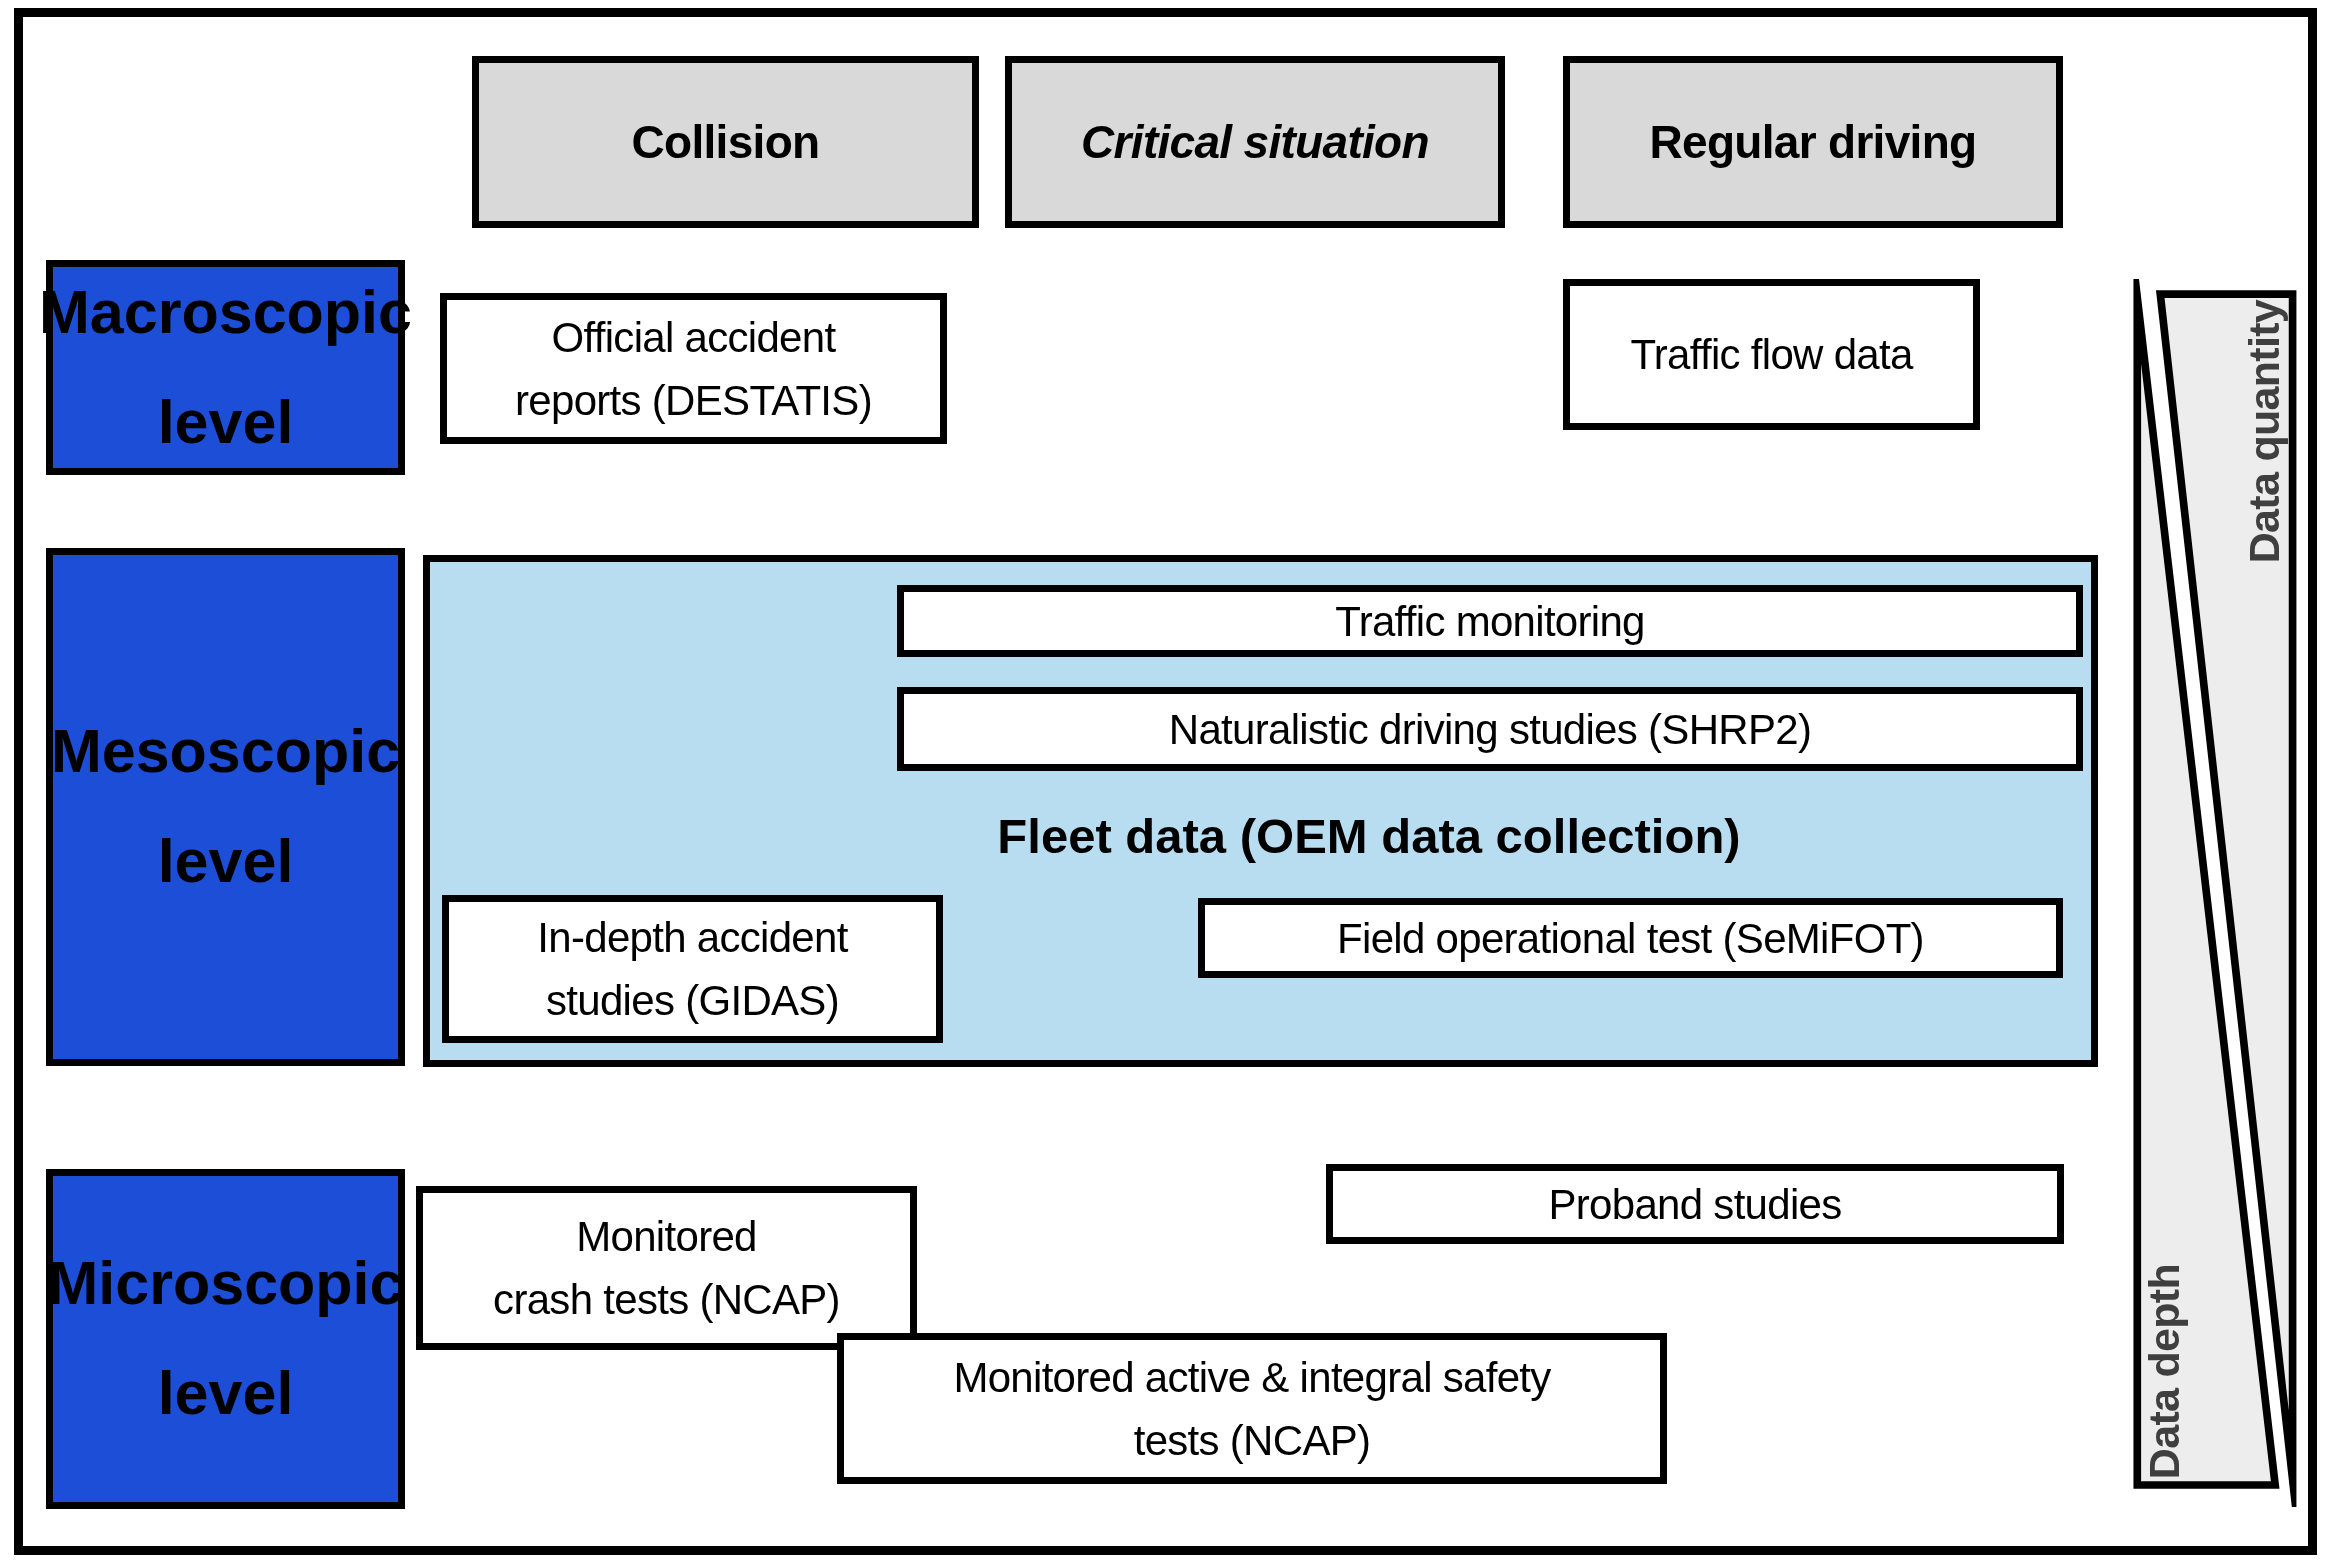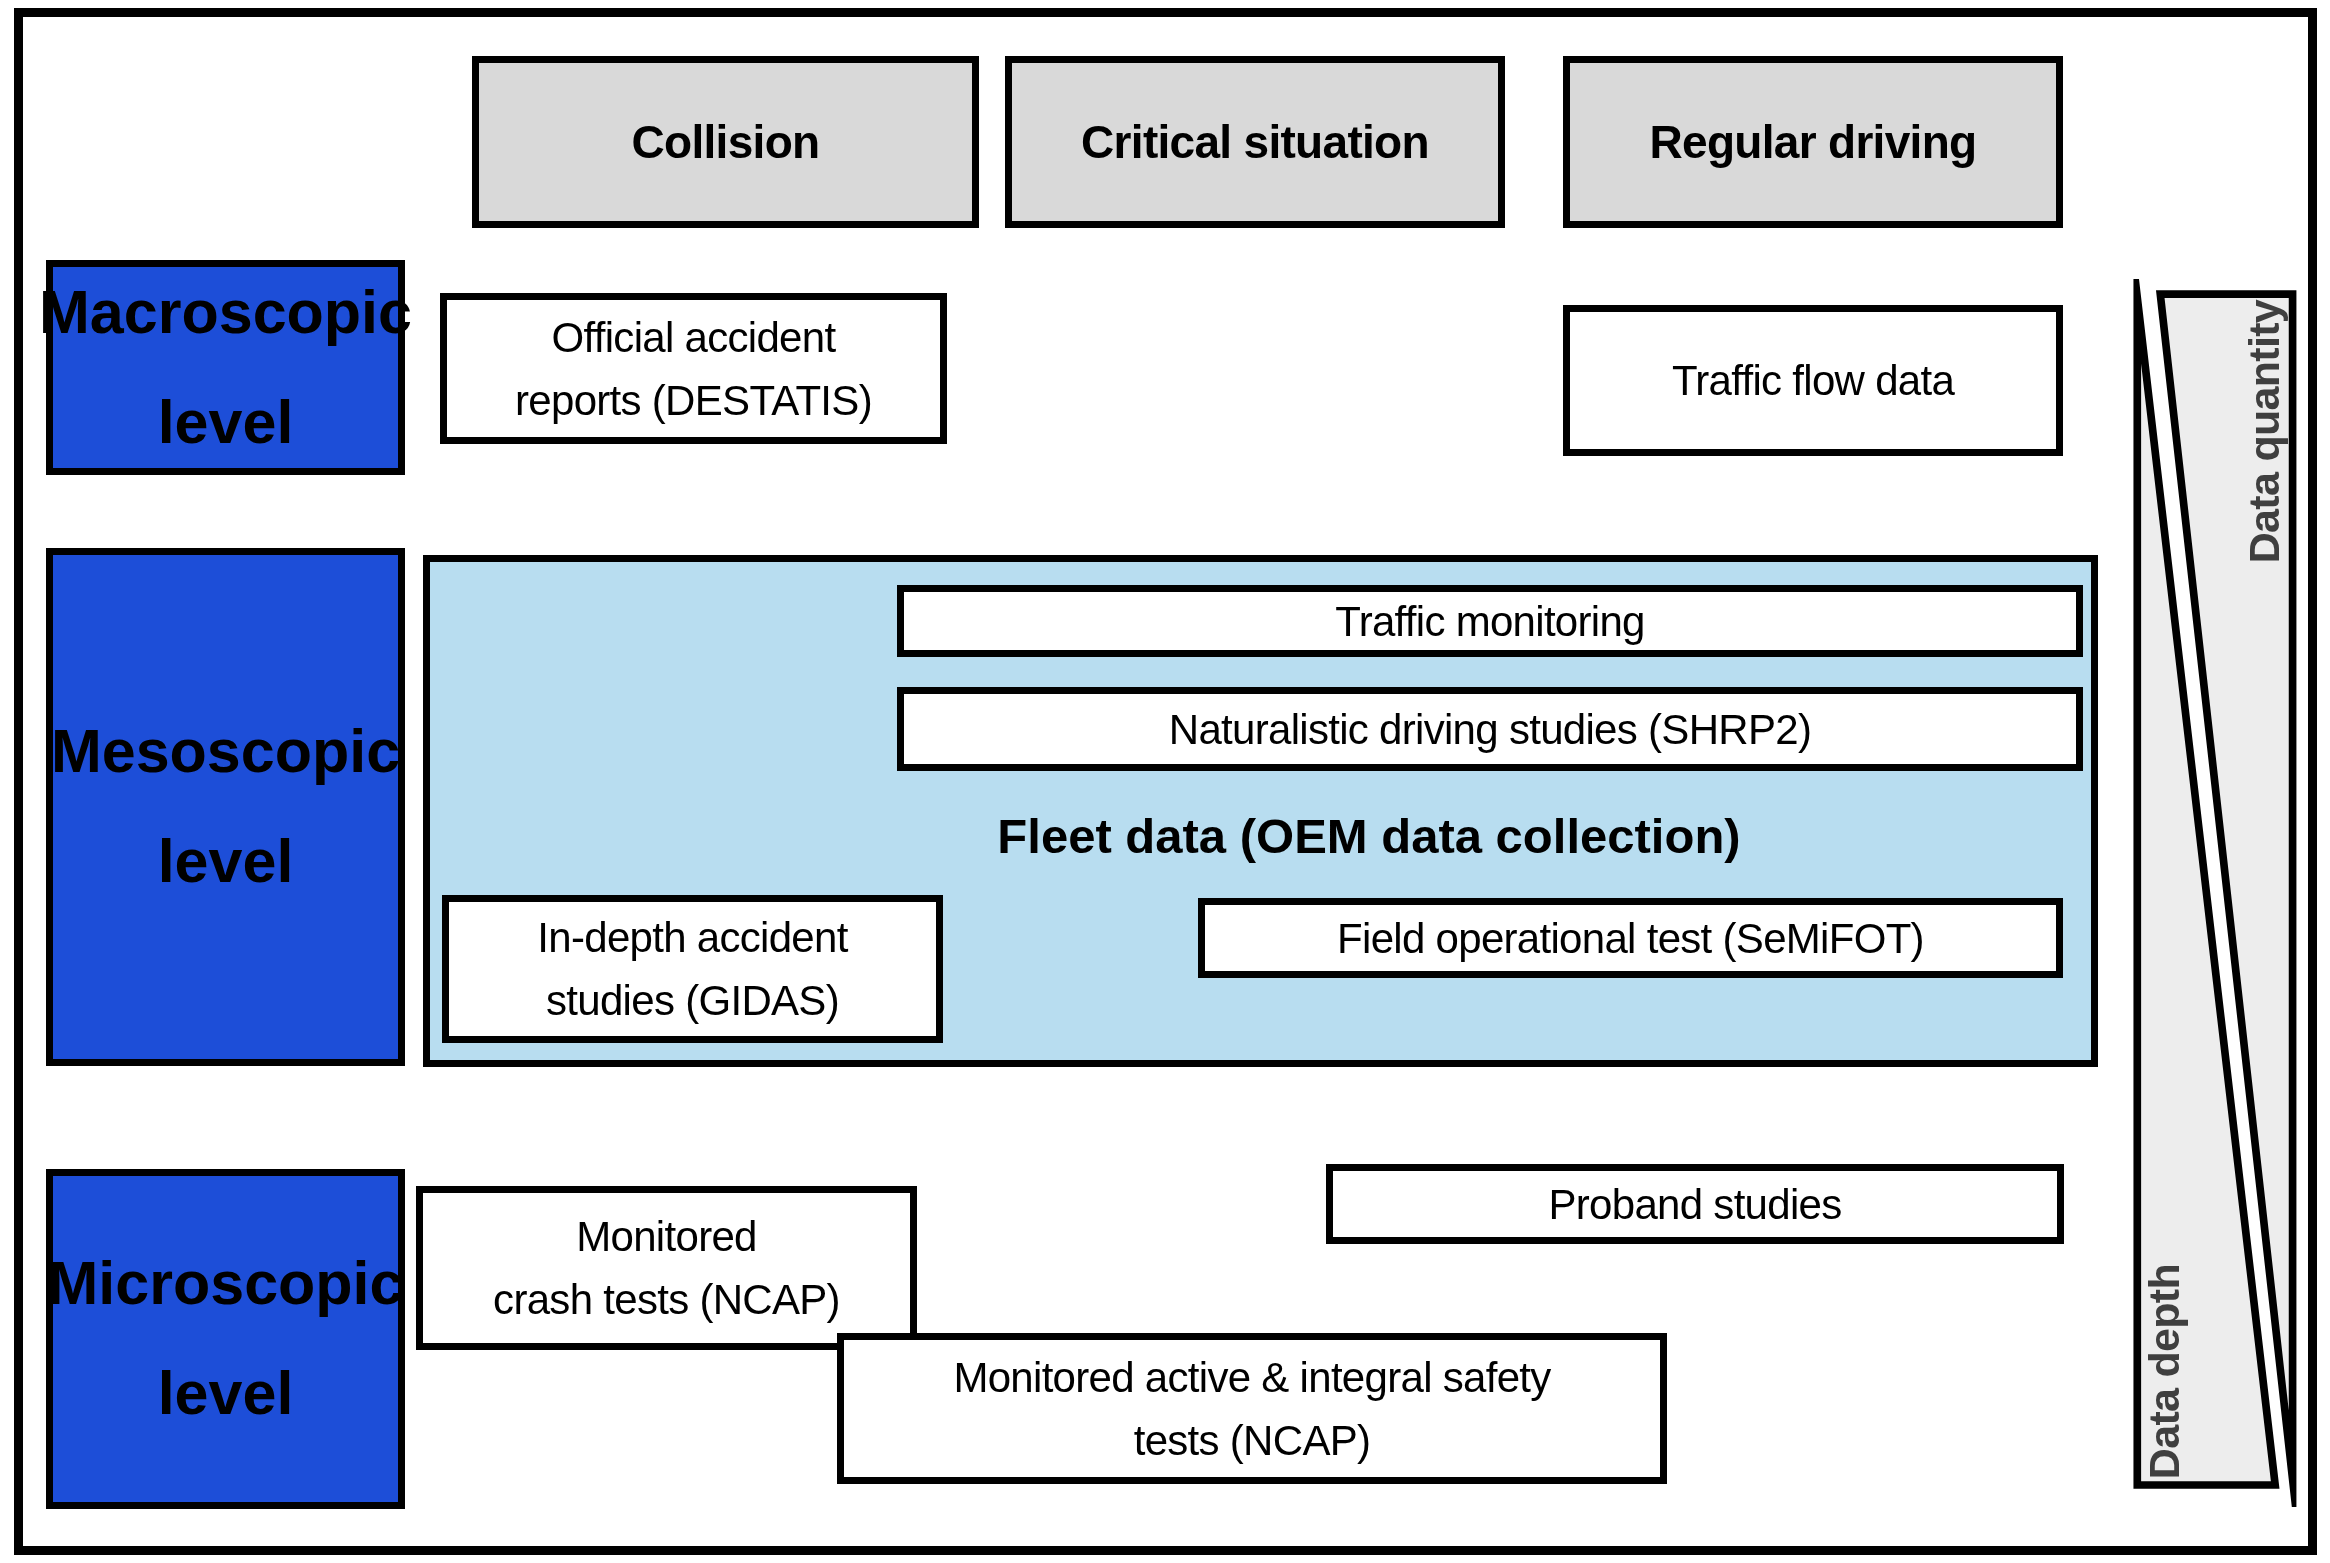--- a/index.html
+++ b/index.html
@@ -19,33 +19,33 @@
           font-size:43px;font-weight:600;color:#3f3f3f;letter-spacing:-0.7px;}
 </style>
 </head>
 <body>
 
 <div class="canvas">
 
   <div class="abs frame" style="left:14px;top:8.4px;width:2303px;height:1547px;"></div>
 
   <div class="abs box hdr" style="left:440px;top:56px;width:507px;height:172px;margin-left:32px;">Collision</div>
-  <div class="abs box hdr" style="left:1005px;top:56px;width:500px;height:172px;">Critical situation</div>
+  <div class="abs box hdr" style="left:1005px;top:56px;width:500px;height:172px;font-style:italic;">Critical situation</div>
   <div class="abs box hdr" style="left:1563px;top:56px;width:500px;height:172px;">Regular driving</div>
 
   <div class="abs box lvl" style="left:46px;top:260px;width:359px;height:215px;">Macroscopic
 level</div>
   <div class="abs box lvl" style="left:46px;top:548px;width:359px;height:518px;">Mesoscopic
 level</div>
   <div class="abs box lvl" style="left:46px;top:1169px;width:359px;height:340px;">Microscopic
 level</div>
 
   <div class="abs box white" style="left:440px;top:293px;width:507px;height:151px;">Official accident
 reports (DESTATIS)</div>
-  <div class="abs box white" style="left:1563px;top:305px;width:500px;height:151px;">Traffic flow data</div>
+  <div class="abs box white" style="left:1563px;top:279px;width:417px;height:151px;">Traffic flow data</div>
 
   <div class="abs panel" style="left:423px;top:555px;width:1675px;height:512px;"></div>
 
   <div class="abs box white" style="left:897px;top:585px;width:1186px;height:72px;">Traffic monitoring</div>
   <div class="abs box white" style="left:897px;top:687px;width:1186px;height:84px;">Naturalistic driving studies (SHRP2)</div>
 
   <div class="abs fleet" style="left:423px;top:792px;width:1892px;height:87px;">Fleet data (OEM data collection)</div>
 
   <div class="abs box white" style="left:442px;top:895px;width:501px;height:148px;">In-depth accident
 studies (GIDAS)</div>

